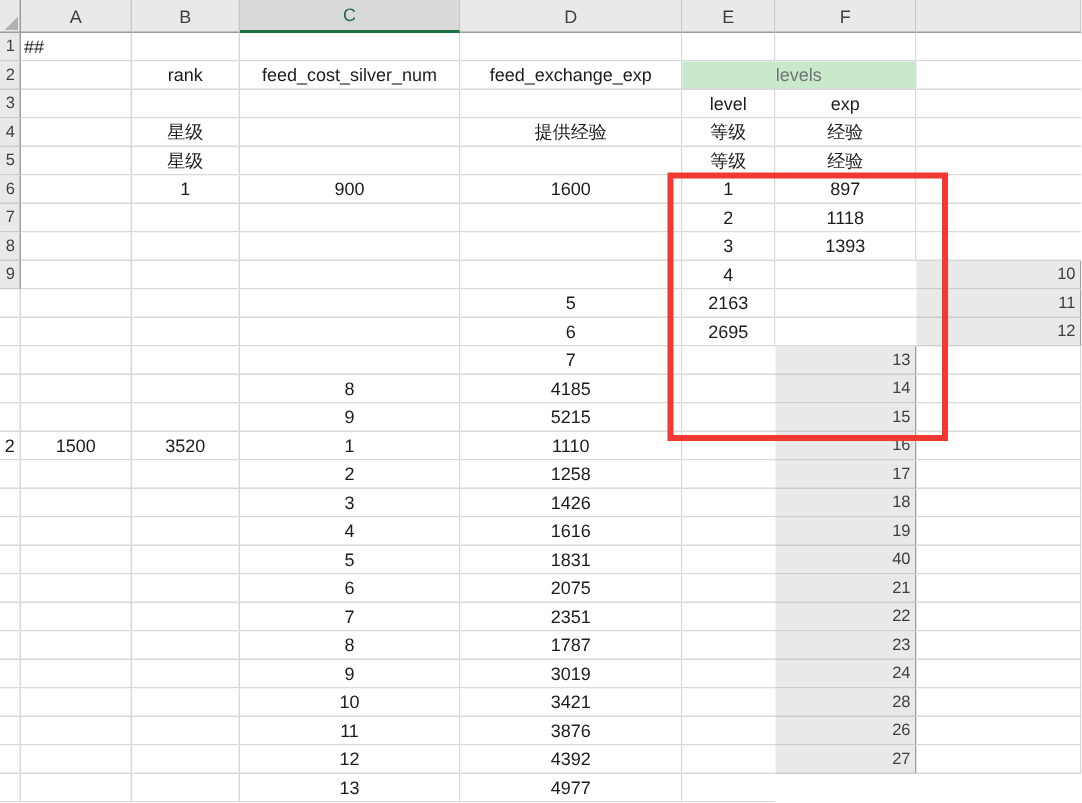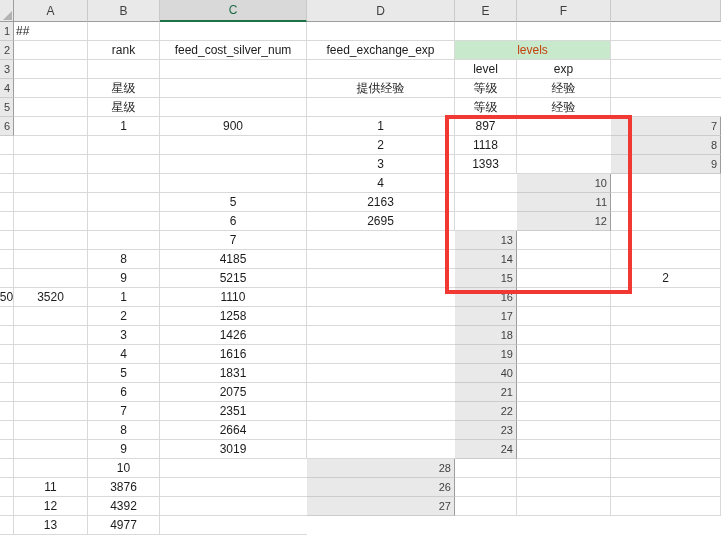--- a/index.html
+++ b/index.html
@@ -76,21 +76,21 @@
       <div class="cell"></div>
       <div class="cell"></div>
       <div class="cell"></div>
       <div class="cell"></div>
       <div class="cell lastcol"></div>
       <div class="rh">2</div>
       <div class="cell"></div>
       <div class="cell">rank</div>
       <div class="cell">feed_cost_silver_num</div>
       <div class="cell">feed_exchange_exp</div>
-      <div class="cell green" style="grid-column: 6 / span 2; background: rgb(201, 233, 204); color: #c2410c;">levels</div>
+      <div class="cell green" style="grid-column: 6 / span 2; background: rgb(201, 233, 204); color: #737373;">levels</div>
       <div class="cell lastcol"></div>
       <div class="rh">3</div>
       <div class="cell"></div>
       <div class="cell"></div>
       <div class="cell"></div>
       <div class="cell"></div>
       <div class="cell">level</div>
       <div class="cell">exp</div>
       <div class="cell lastcol"></div>
       <div class="rh">4</div>
@@ -106,20 +106,21 @@
       <div class="cell">星级</div>
       <div class="cell"></div>
       <div class="cell"></div>
       <div class="cell">等级</div>
       <div class="cell">经验</div>
       <div class="cell lastcol"></div>
       <div class="rh">6</div>
       <div class="cell"></div>
       <div class="cell">1</div>
       <div class="cell">900</div>
+      <div class="cell">1600</div>
       <div class="cell">1</div>
       <div class="cell">897</div>
       <div class="cell lastcol"></div>
       <div class="rh">7</div>
       <div class="cell"></div>
       <div class="cell"></div>
       <div class="cell"></div>
       <div class="cell"></div>
       <div class="cell">2</div>
       <div class="cell">1118</div>
@@ -233,36 +234,37 @@
       <div class="cell"></div>
       <div class="cell">7</div>
       <div class="cell">2351</div>
       <div class="cell lastcol"></div>
       <div class="rh">22</div>
       <div class="cell"></div>
       <div class="cell"></div>
       <div class="cell"></div>
       <div class="cell"></div>
       <div class="cell">8</div>
-      <div class="cell">2664</div>
+      <div class="cell">1787</div>
       <div class="cell lastcol"></div>
       <div class="rh">23</div>
       <div class="cell"></div>
       <div class="cell"></div>
       <div class="cell"></div>
       <div class="cell"></div>
       <div class="cell">9</div>
       <div class="cell">3019</div>
       <div class="cell lastcol"></div>
       <div class="rh">24</div>
       <div class="cell"></div>
       <div class="cell"></div>
       <div class="cell"></div>
       <div class="cell"></div>
       <div class="cell">10</div>
+      <div class="cell">3421</div>
       <div class="cell lastcol"></div>
       <div class="rh">28</div>
       <div class="cell"></div>
       <div class="cell"></div>
       <div class="cell"></div>
       <div class="cell"></div>
       <div class="cell">11</div>
       <div class="cell">3876</div>
       <div class="cell lastcol"></div>
       <div class="rh">26</div>

